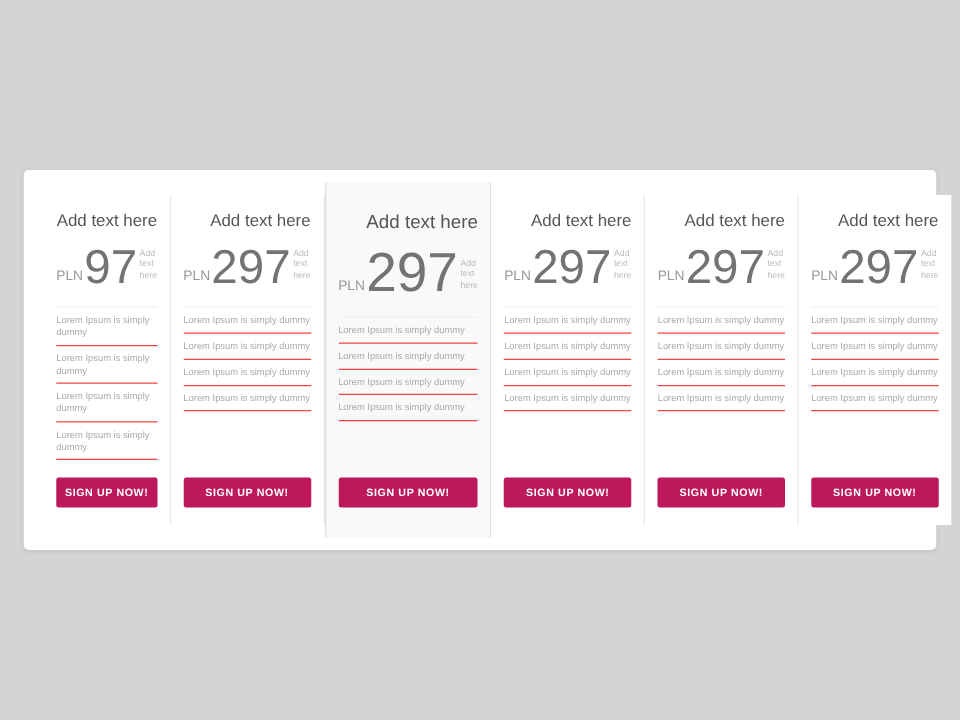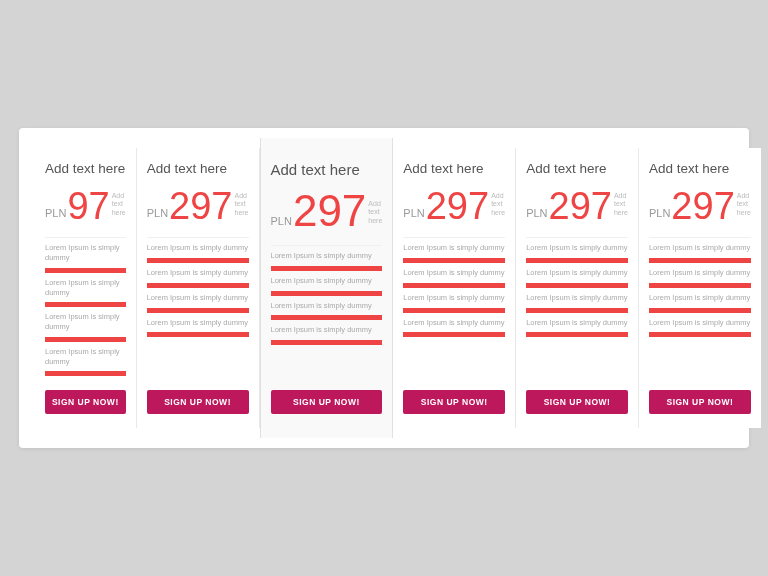--- a/index.html
+++ b/index.html
@@ -25,21 +25,21 @@
       box-shadow: 0 1px 4px rgba(0,0,0,0.08);
     }
 
     .plan-col {
       flex: 1;
       padding: 12px 10px 14px 10px;
       border-right: 1px solid #e8e8e8;
       background: #fff;
       display: flex;
       flex-direction: column;
-      align-items: flex-start;
+      align-items: flex-end;
     }
 
     .plan-col:last-child {
       border-right: none;
     }
 
     .plan-col.featured {
       background: #f9f9f9;
       border-left: 1px solid #e0e0e0;
       border-right: 1px solid #e0e0e0;
@@ -72,21 +72,21 @@
     .price-currency {
       font-size: 11px;
       color: #999;
       margin-right: 1px;
       margin-bottom: 6px;
       font-weight: 400;
     }
 
     .price-number {
       font-size: 38px;
-      color: #ef4444;
+      color: #737373;
       font-weight: 400;
       line-height: 1;
     }
 
     .plan-col.featured .price-number {
       font-size: 44px;
     }
 
     .price-sub {
       font-size: 7px;
@@ -99,21 +99,21 @@
 
     .features-list {
       width: 100%;
       margin-bottom: 14px;
     }
 
     .feature-item {
       font-size: 7.5px;
       color: #aaa;
       padding: 5px 0;
-      border-bottom: 5px solid #ef4444;
+      border-bottom: 1px solid #ef4444;
       line-height: 1.3;
     }
 
     .feature-item:first-child {
       border-top: 1px solid #f0f0f0;
     }
 
     .signup-btn {
       background: #be185d;
       color: #fff;

